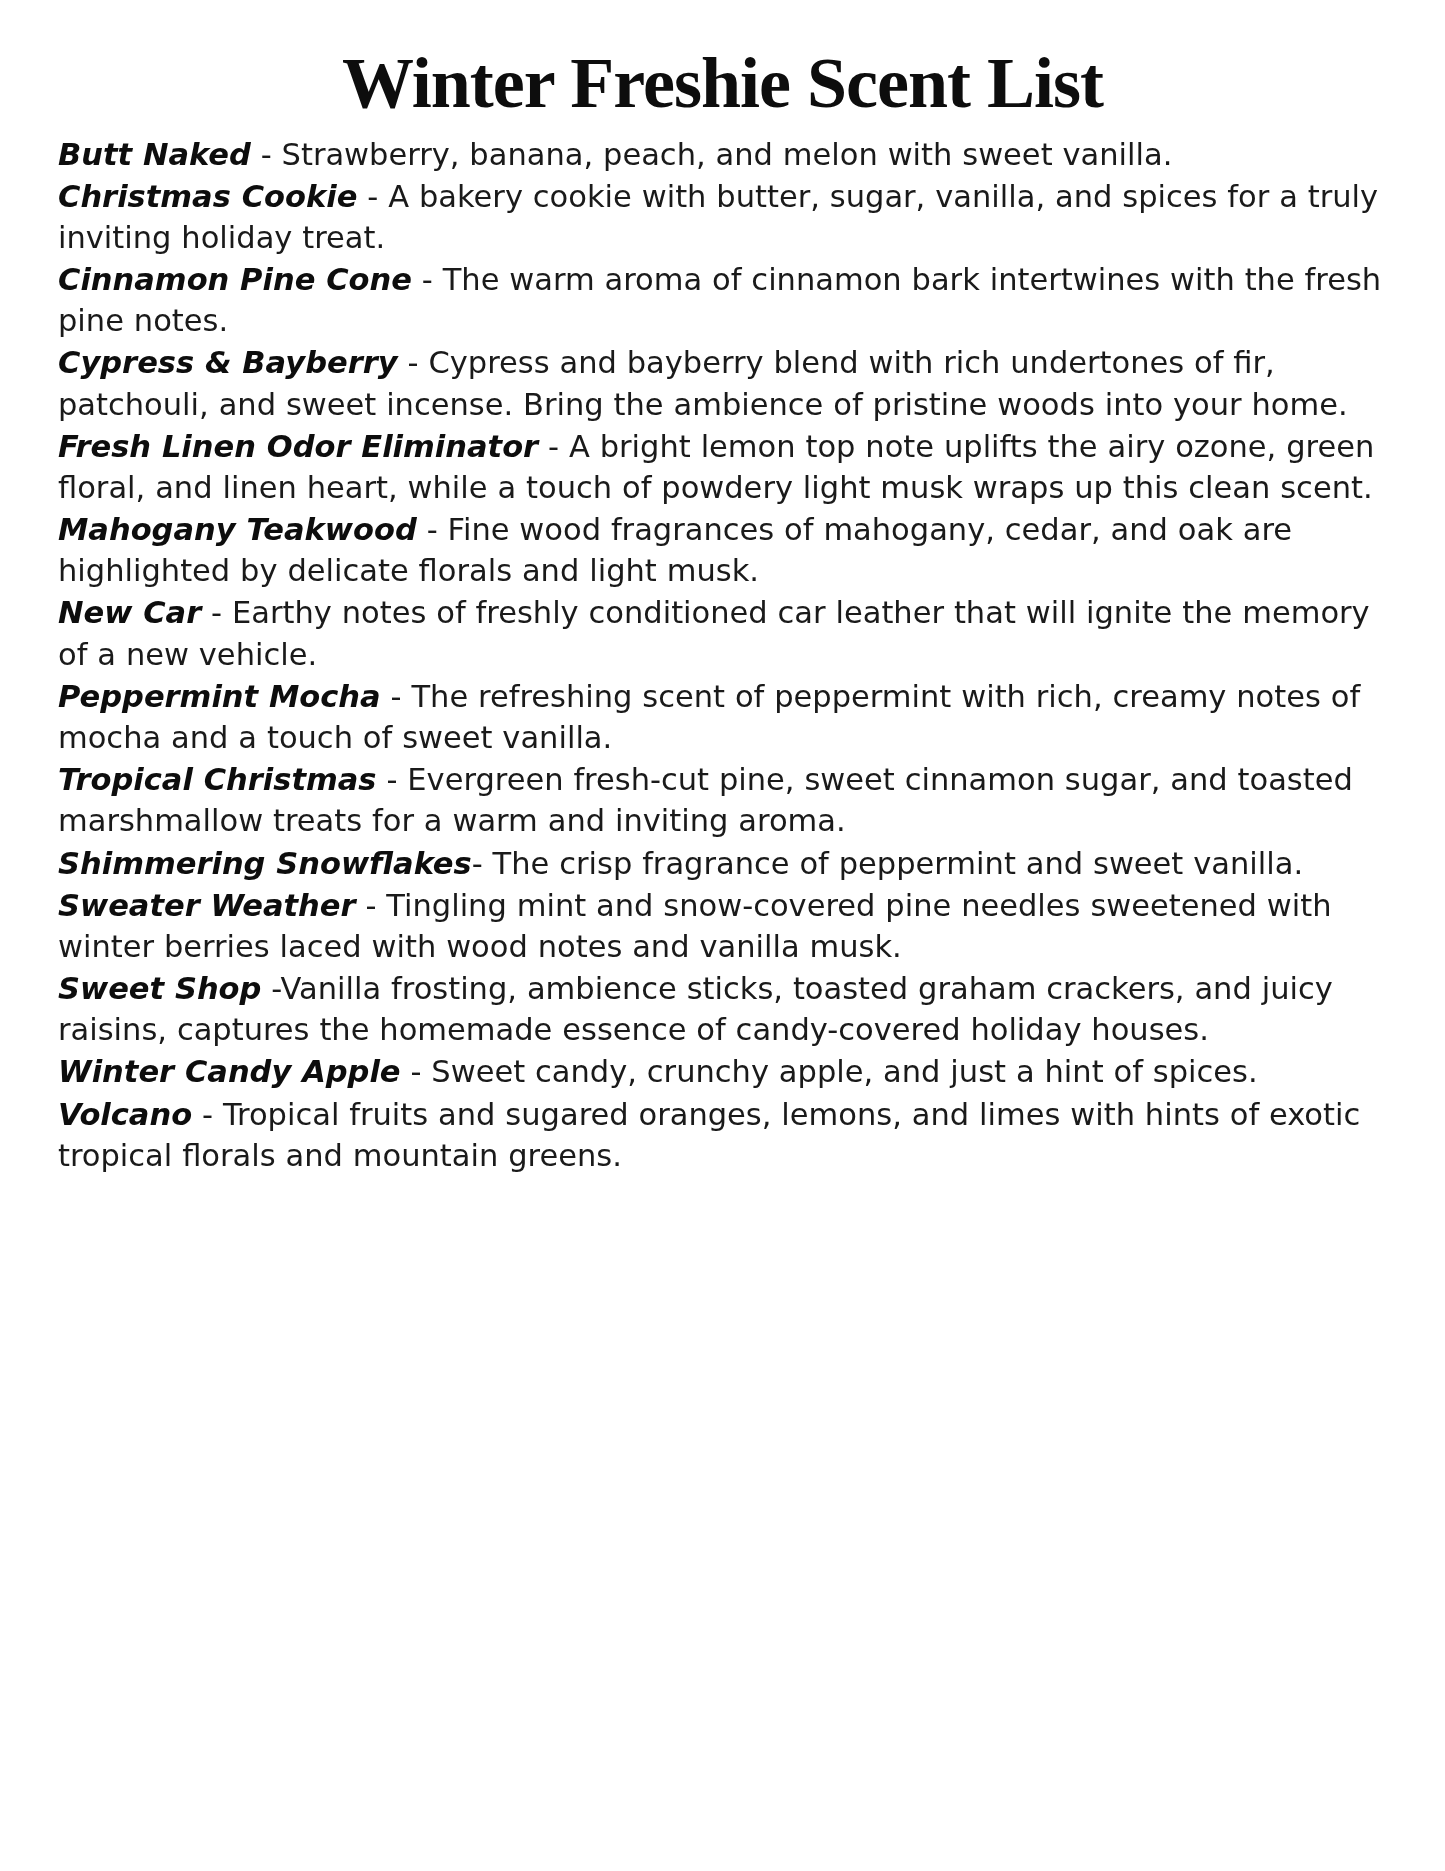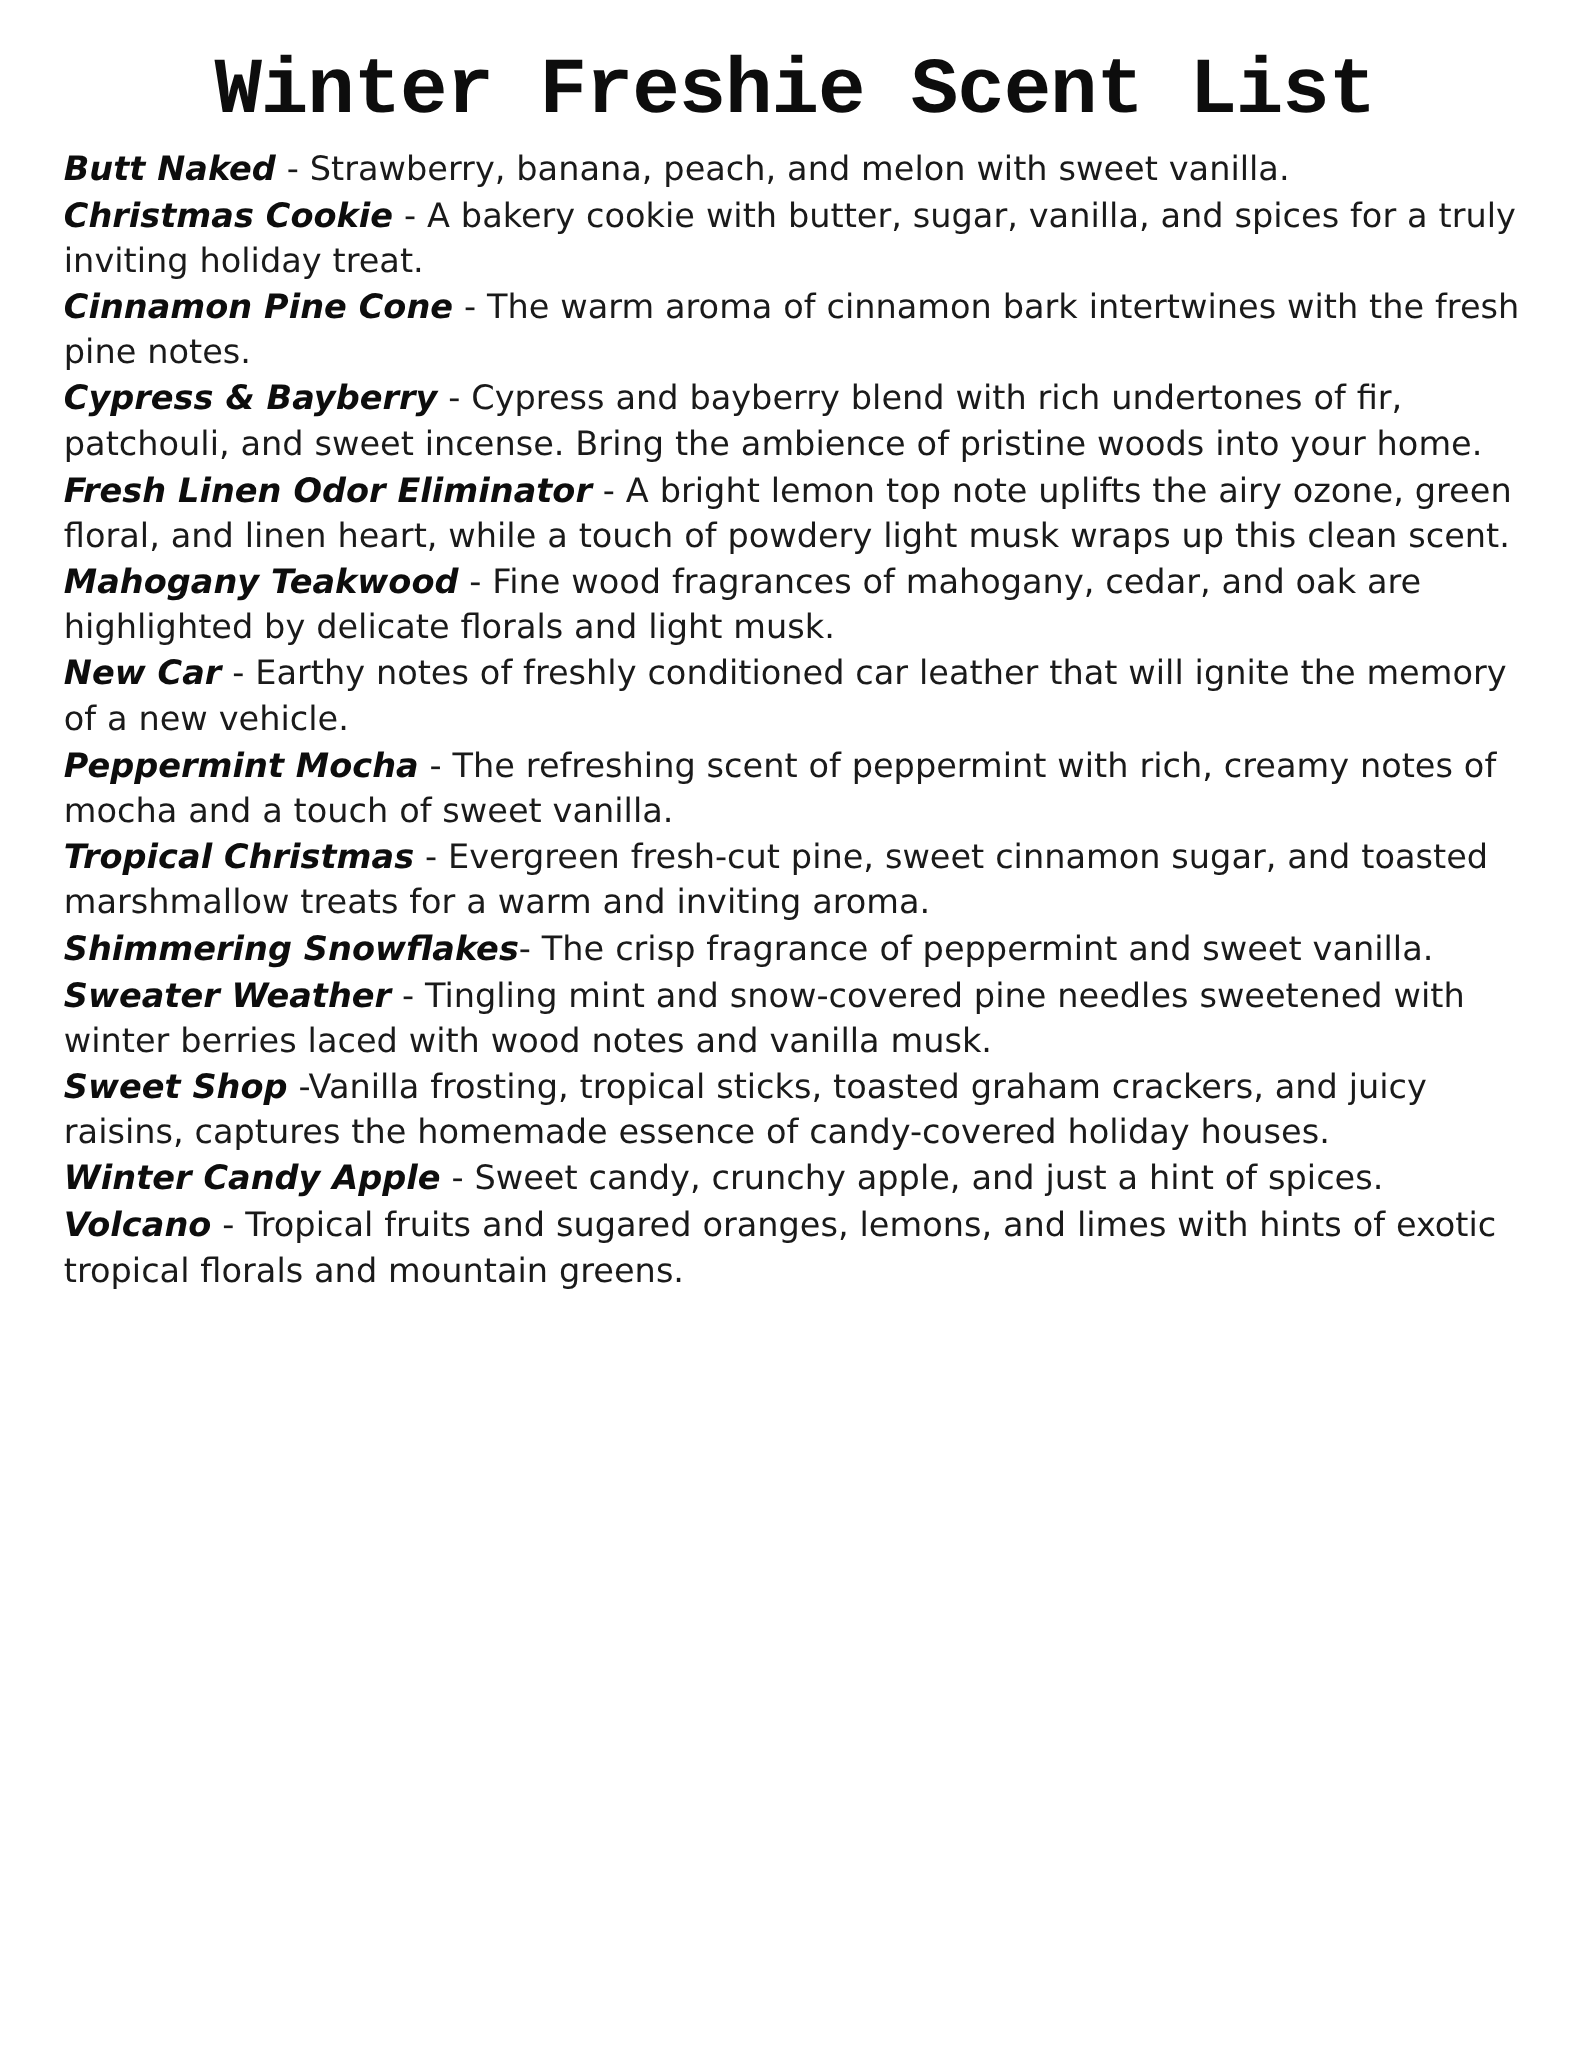--- a/index.html
+++ b/index.html
@@ -15,21 +15,21 @@
     overflow: hidden;
   }
   .page {
     width: 1445px;
     height: 1871px;
     box-sizing: border-box;
     padding: 46px 58px 0 58px;
     background: #ffffff;
   }
   .doc-title {
-    font-family: Liberation Mono, monospace;
+    font-family: Liberation Serif, serif;
     font-weight: 700;
     font-size: 72px;
     line-height: 1.05;
     text-align: center;
     letter-spacing: -1px;
     margin: 0 0 12px 0;
     color: #0d0d0d;
   }
   .scent-list {
     margin: 0;
@@ -87,21 +87,21 @@
     <li class="scent-entry">
       <span class="scent-name">Tropical Christmas</span><span class="scent-desc"> - Evergreen fresh-cut pine, sweet cinnamon sugar, and toasted marshmallow treats for a warm and inviting aroma.</span>
     </li>
     <li class="scent-entry">
       <span class="scent-name">Shimmering Snowflakes</span><span class="scent-desc">- The crisp fragrance of peppermint and sweet vanilla.</span>
     </li>
     <li class="scent-entry">
       <span class="scent-name">Sweater Weather</span><span class="scent-desc"> - Tingling mint and snow-covered pine needles sweetened with winter berries laced with wood notes and vanilla musk.</span>
     </li>
     <li class="scent-entry">
-      <span class="scent-name">Sweet Shop</span><span class="scent-desc"> -Vanilla frosting, tropical sticks, toasted graham crackers, and juicy raisins, captures the homemade essence of candy-covered holiday houses.</span>
+      <span class="scent-name">Sweet Shop</span><span class="scent-desc"> -Vanilla frosting, ambience sticks, toasted graham crackers, and juicy raisins, captures the homemade essence of candy-covered holiday houses.</span>
     </li>
     <li class="scent-entry">
       <span class="scent-name">Winter Candy Apple</span><span class="scent-desc"> - Sweet candy, crunchy apple, and just a hint of spices.</span>
     </li>
     <li class="scent-entry">
       <span class="scent-name">Volcano</span><span class="scent-desc"> - Tropical fruits and sugared oranges, lemons, and limes with hints of exotic tropical florals and mountain greens.</span>
     </li>
   </ul>
 </div>
 

